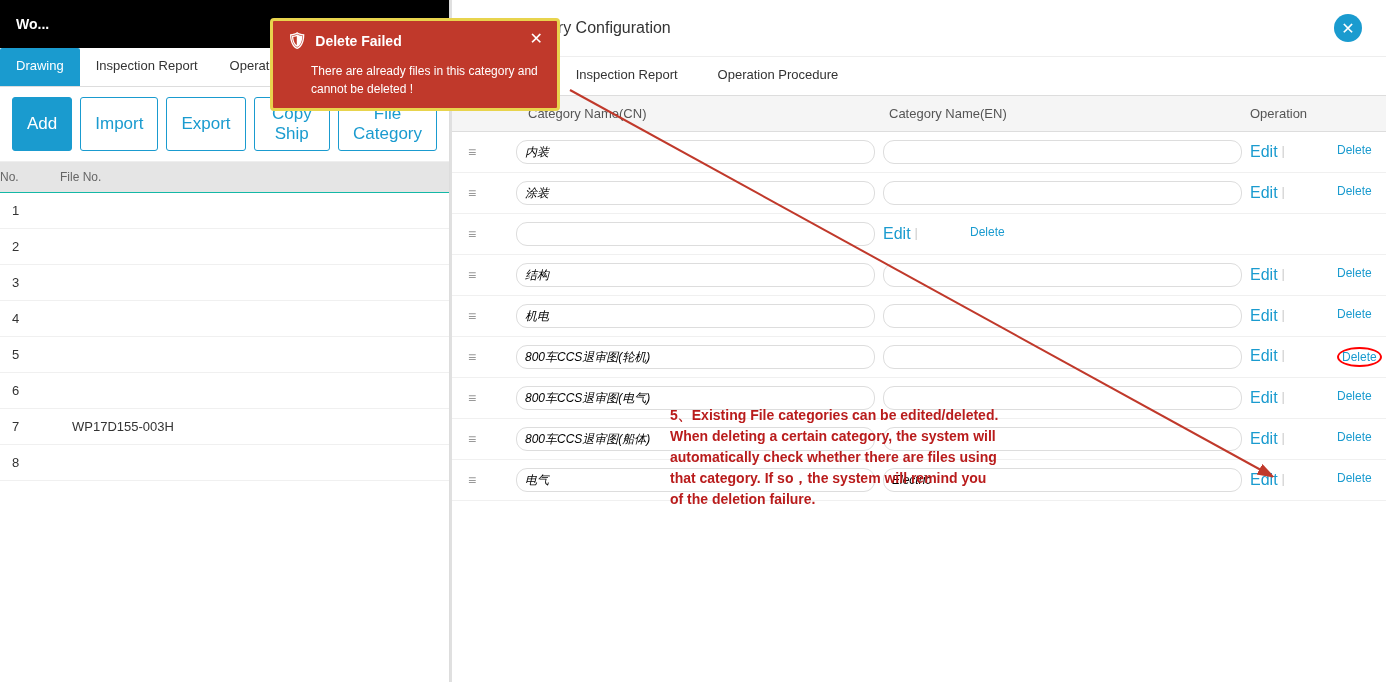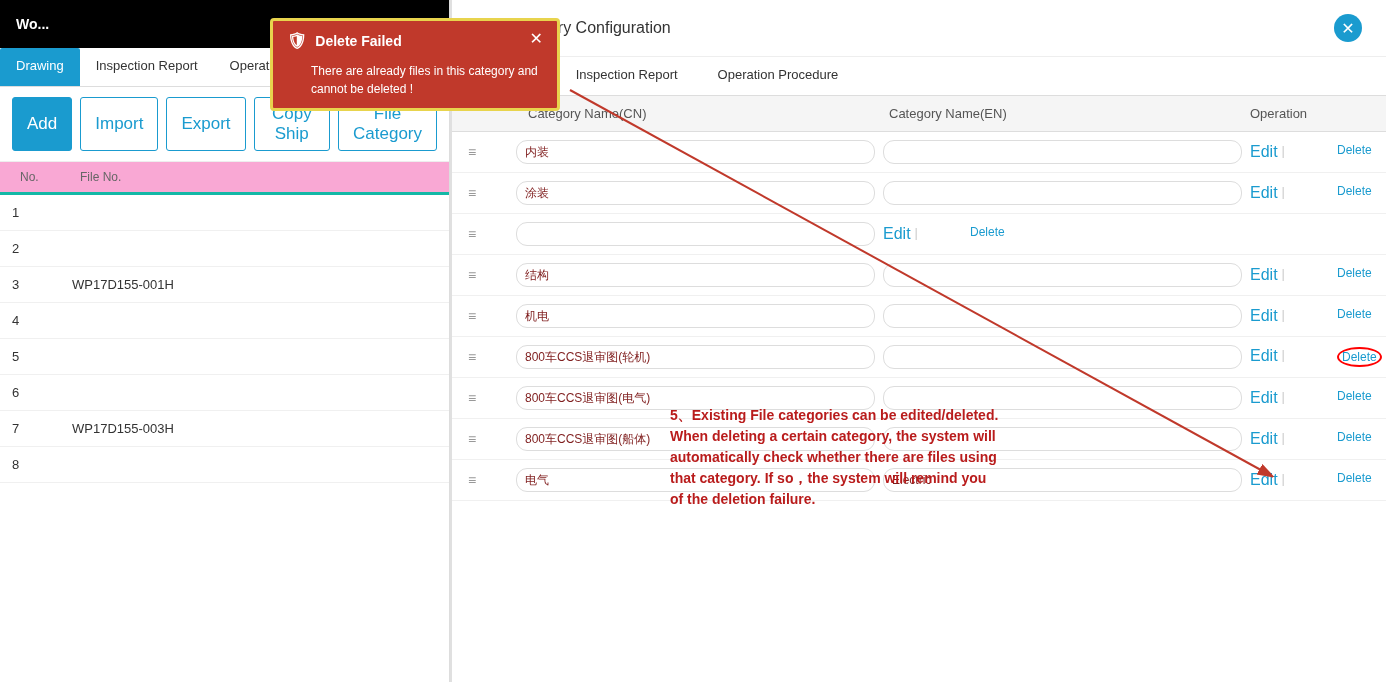--- a/index.html
+++ b/index.html
@@ -10,21 +10,21 @@
 
     
     .left-panel { width: 450px; height: 100%; background: #fff; border-right: 1px solid #ddd; display: flex; flex-direction: column; }
     .left-header { background: #000000; color: #fff; padding: 8px 16px; font-size: 14px; font-weight: bold; height: 48px; display: flex; align-items: center; }
     .left-tabs { display: flex; border-bottom: 1px solid #ddd; background: #fff; }
     .left-tab { padding: 10px 16px; cursor: pointer; font-size: 13px; color: #333; border-bottom: 3px solid transparent; }
     .left-tab.active { background: #1a9bcf; color: #fff; border-bottom: 3px solid #1a9bcf; border-radius: 2px 2px 0 0; }
     .left-toolbar { display: flex; gap: 8px; padding: 10px 12px; border-bottom: 1px solid #eee; }
     .btn { padding: 6px 14px; border: 1px solid #1a9bcf; background: #fff; color: #1a9bcf; border-radius: 3px; cursor: pointer; font-size: 17px; }
     .btn-primary { background: #1a9bcf; color: #fff; }
-    .left-table-header { display: flex; background: #f9a8d4; border-bottom: 3px solid #14b8a6; padding: 8px 20px; }
+    .left-table-header { display: flex; background: #e5e5e5; border-bottom: 1px solid #14b8a6; padding: 8px 0; }
     .left-table-header .col-no { width: 60px; color: #666; font-size: 12px; }
     .left-table-header .col-fileno { flex: 1; color: #666; font-size: 12px; }
     .left-rows { flex: 1; overflow-y: auto; }
     .left-row { display: flex; padding: 10px 12px; border-bottom: 1px solid #f0f0f0; align-items: center; }
     .left-row .col-no { width: 60px; color: #333; }
     .left-row .col-fileno { flex: 1; color: #333; }
 
     
     .right-modal { flex: 1; background: #fff; display: flex; flex-direction: column; border-left: 2px solid #e0e0e0; }
     .modal-header { display: flex; align-items: center; justify-content: space-between; padding: 14px 24px; border-bottom: 1px solid #eee; background: #fff; }
@@ -33,21 +33,21 @@
     .modal-tabs { display: flex; border-bottom: 1px solid #ddd; padding: 0 16px; background: #fff; }
     .modal-tab { padding: 10px 20px; cursor: pointer; font-size: 13px; color: #333; border-bottom: 3px solid transparent; }
     .modal-tab.active { background: #1a9bcf; color: #fff; border-radius: 2px 2px 0 0; border-bottom: 3px solid #1a9bcf; }
 
     
     .modal-table { flex: 1; overflow-y: auto; }
     .modal-table-header { display: grid; grid-template-columns: 40px 1fr 1fr 120px; background: #f5f5f5; border-bottom: 1px solid #ddd; padding: 10px 16px; gap: 20px; }
     .modal-table-header span { color: #555; font-size: 13px; }
     .modal-row { display: grid; grid-template-columns: 40px 1fr 1fr 120px; border-bottom: 1px solid #f0f0f0; padding: 8px 16px; gap: 8px; align-items: center; }
     .drag-icon { color: #999; font-size: 14px; cursor: grab; }
-    .modal-row input { width: 100%; border: 1px solid #ddd; border-radius: 11px; padding: 4px 8px; font-size: 12px; color: #7f1d1d; }
+    .modal-row input { width: 100%; border: 1px solid #ddd; border-radius: 11px; padding: 4px 8px; font-size: 12px; color: #000000; font-style: italic; }
     .row-actions { display: flex; gap: 4px; }
     .action-edit { color: #1a9bcf; cursor: pointer; font-size: 16px; }
     .action-sep { color: #ccc; }
     .action-delete { color: #1a9bcf; cursor: pointer; font-size: 12px; margin-left: 48px; }
     .action-delete.circled { border: 2px solid red; border-radius: 50%; padding: 1px 3px; color: #1a9bcf; }
 
     
     .annotation-layer { position: absolute; top: 0; left: 0; width: 100%; height: 100%; pointer-events: none; z-index: 100; }
 
     
@@ -97,21 +97,20 @@
     <div class="left-row">
       <span class="col-no">1</span>
       <span class="col-fileno"></span>
     </div>
         <div class="left-row">
       <span class="col-no">2</span>
       <span class="col-fileno"></span>
     </div>
         <div class="left-row">
       <span class="col-no">3</span>
-      <span class="col-fileno">WP17D155-001H</span>
     </div>
         <div class="left-row">
       <span class="col-no">4</span>
       <span class="col-fileno"></span>
     </div>
         <div class="left-row">
       <span class="col-no">5</span>
       <span class="col-fileno"></span>
     </div>
         <div class="left-row">

